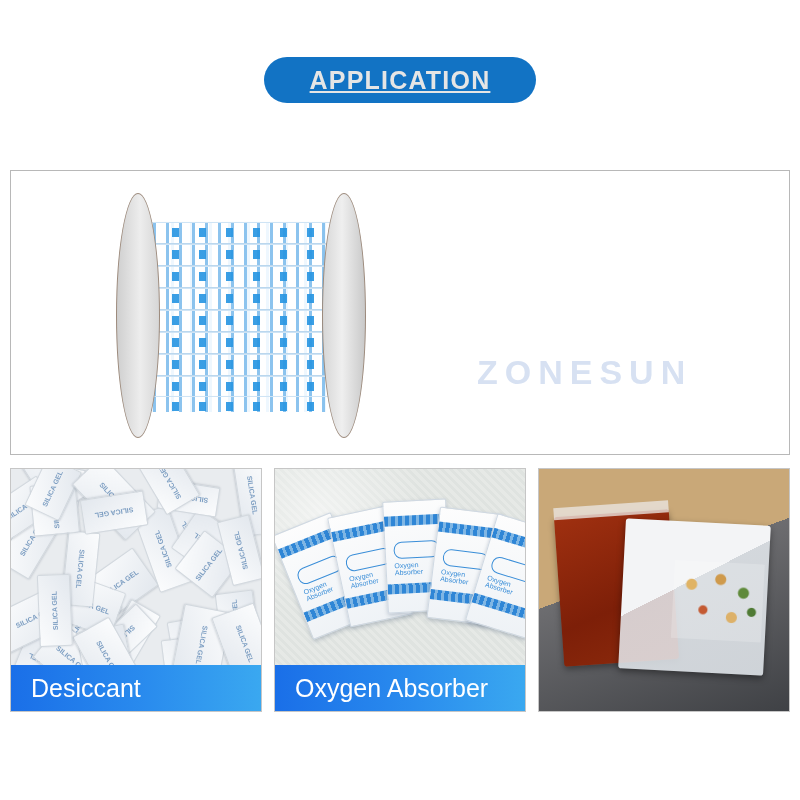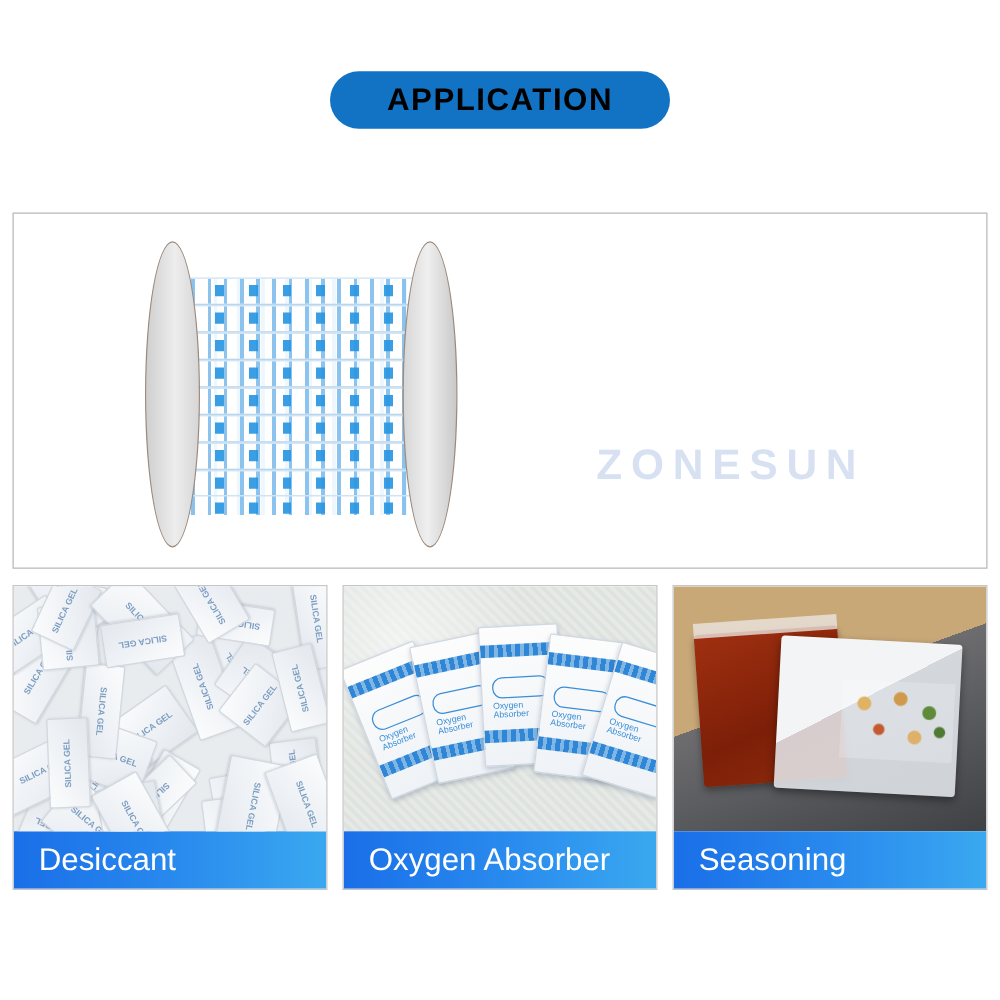--- a/index.html
+++ b/index.html
@@ -11,26 +11,26 @@
     position:relative;
   }
 
   
   .header-zone{
     width:800px;height:103px;
     display:flex;align-items:flex-end;justify-content:center;
   }
   .app-pill{
     background:#1273c4;
-    color:#000000;
+    color:#e5e5e5;
     border-radius:26px;
     padding:0 46px;
     height:46px;
     display:flex;align-items:center;justify-content:center;
-    font-size:25px;font-weight:bold;letter-spacing:1.2px;
+    font-size:25px;font-weight:bold;letter-spacing:1.2px;text-decoration:underline;
   }
 
   
   .hero{
     position:absolute;left:10px;top:170px;
     width:780px;height:285px;
     border:1px solid #b8b8b8;
     background:#ffffff;
     box-sizing:border-box;
     overflow:hidden;
@@ -285,15 +285,14 @@
   </div>
 
   <div class="card">
     <div class="card-img">
       <div class="seas-bg"></div>
       <div class="sauce"></div>
       <div class="veg">
         <div class="bits"></div>
       </div>
     </div>
-    <div class="caption">Seasoning</div>
   </div>
 </div>
 
 </body></html>

